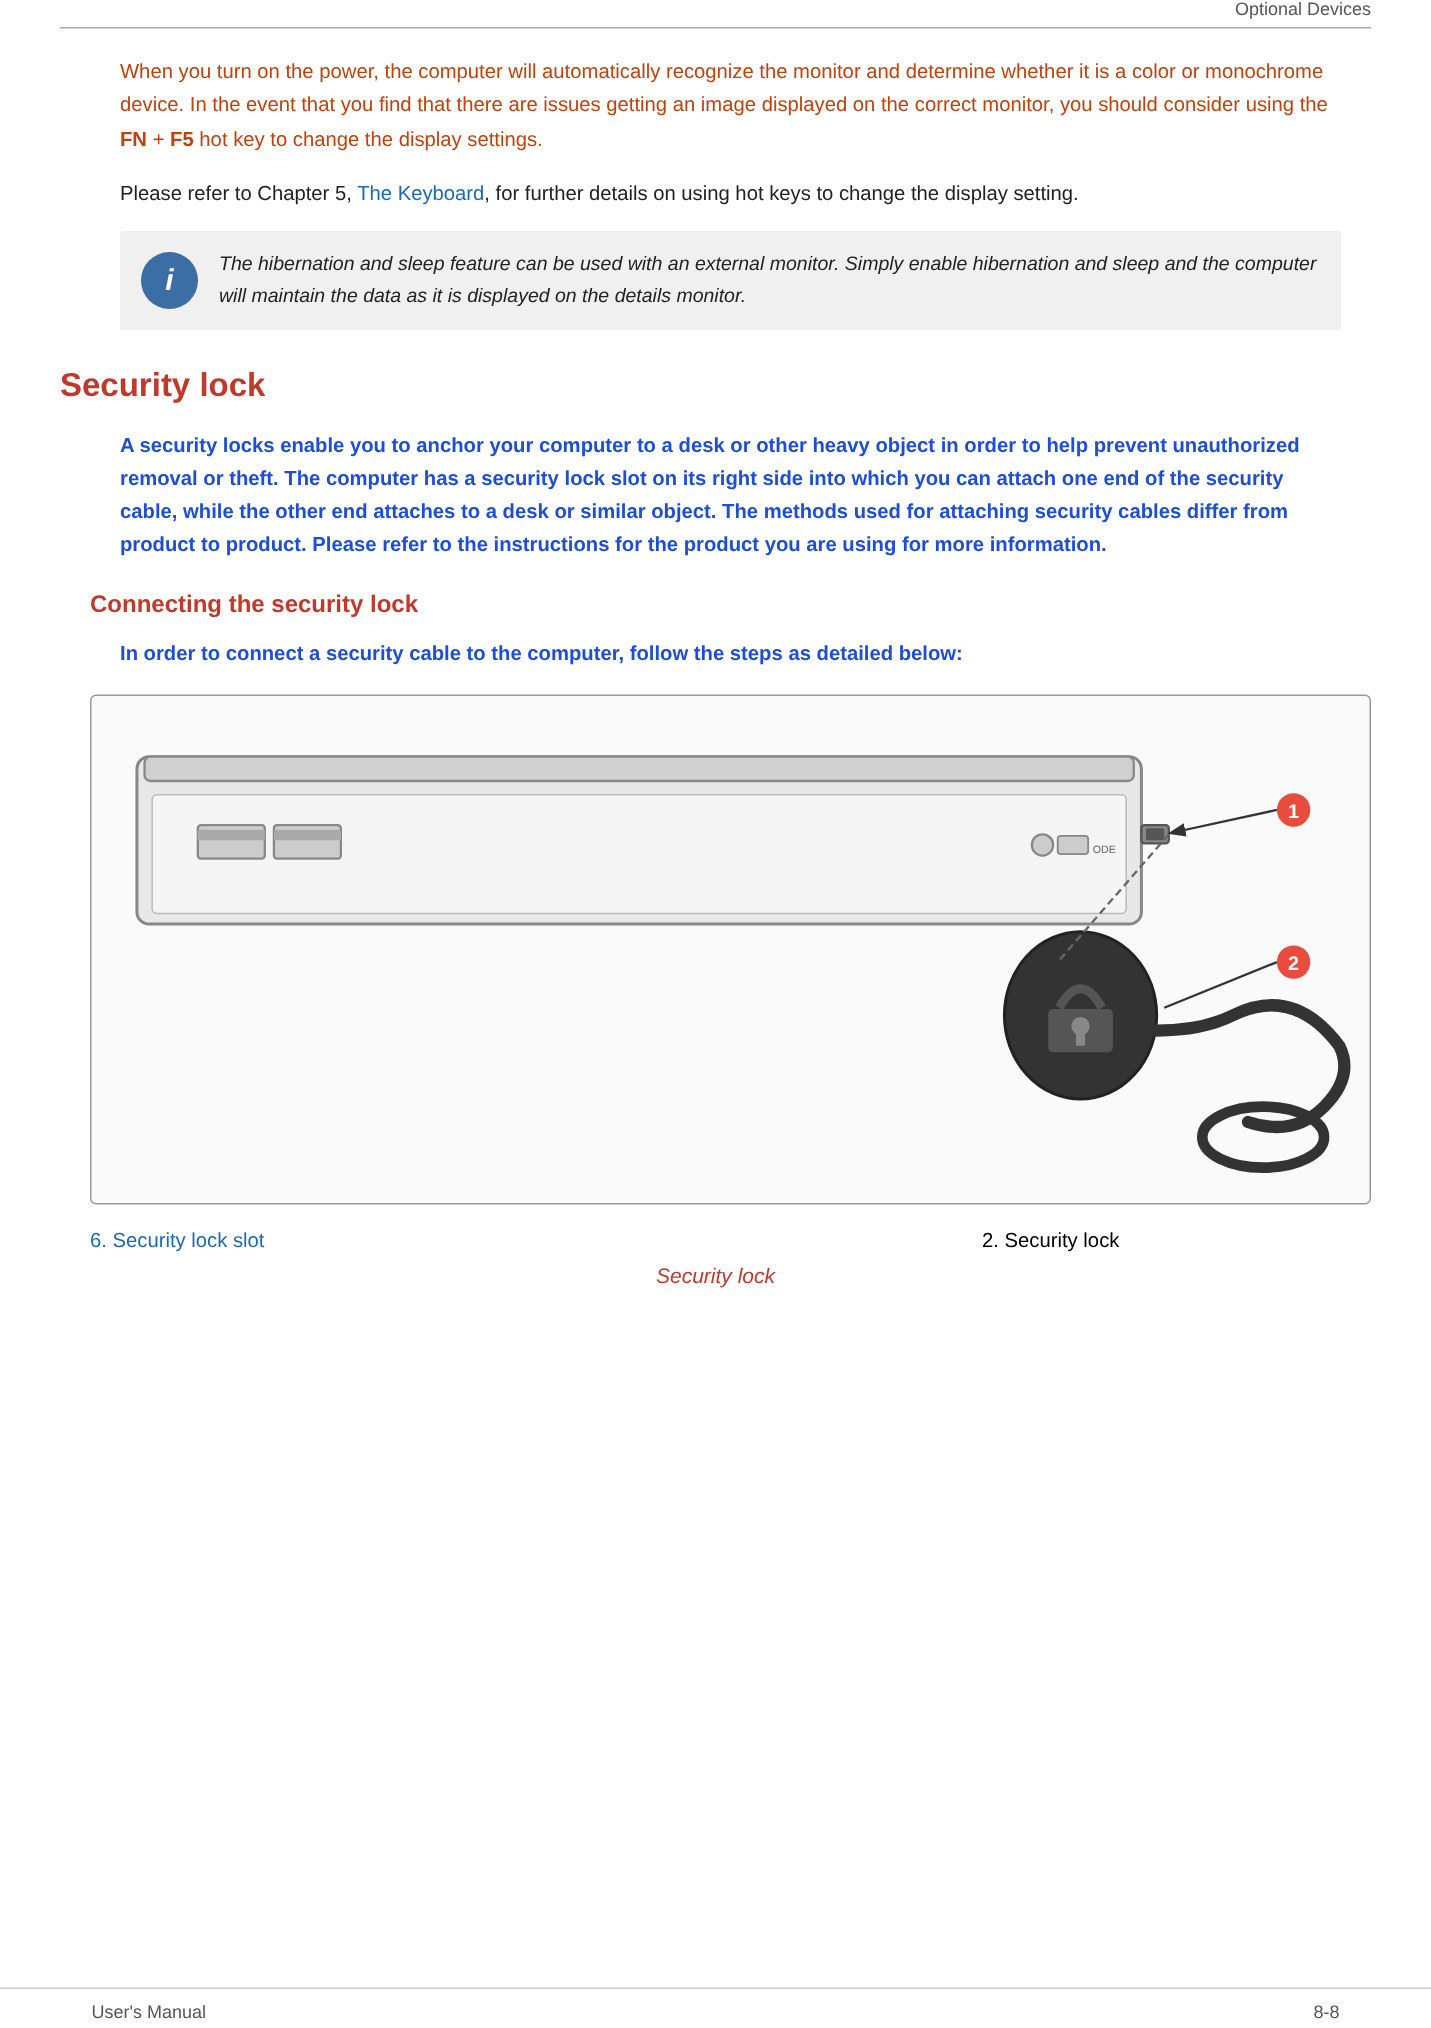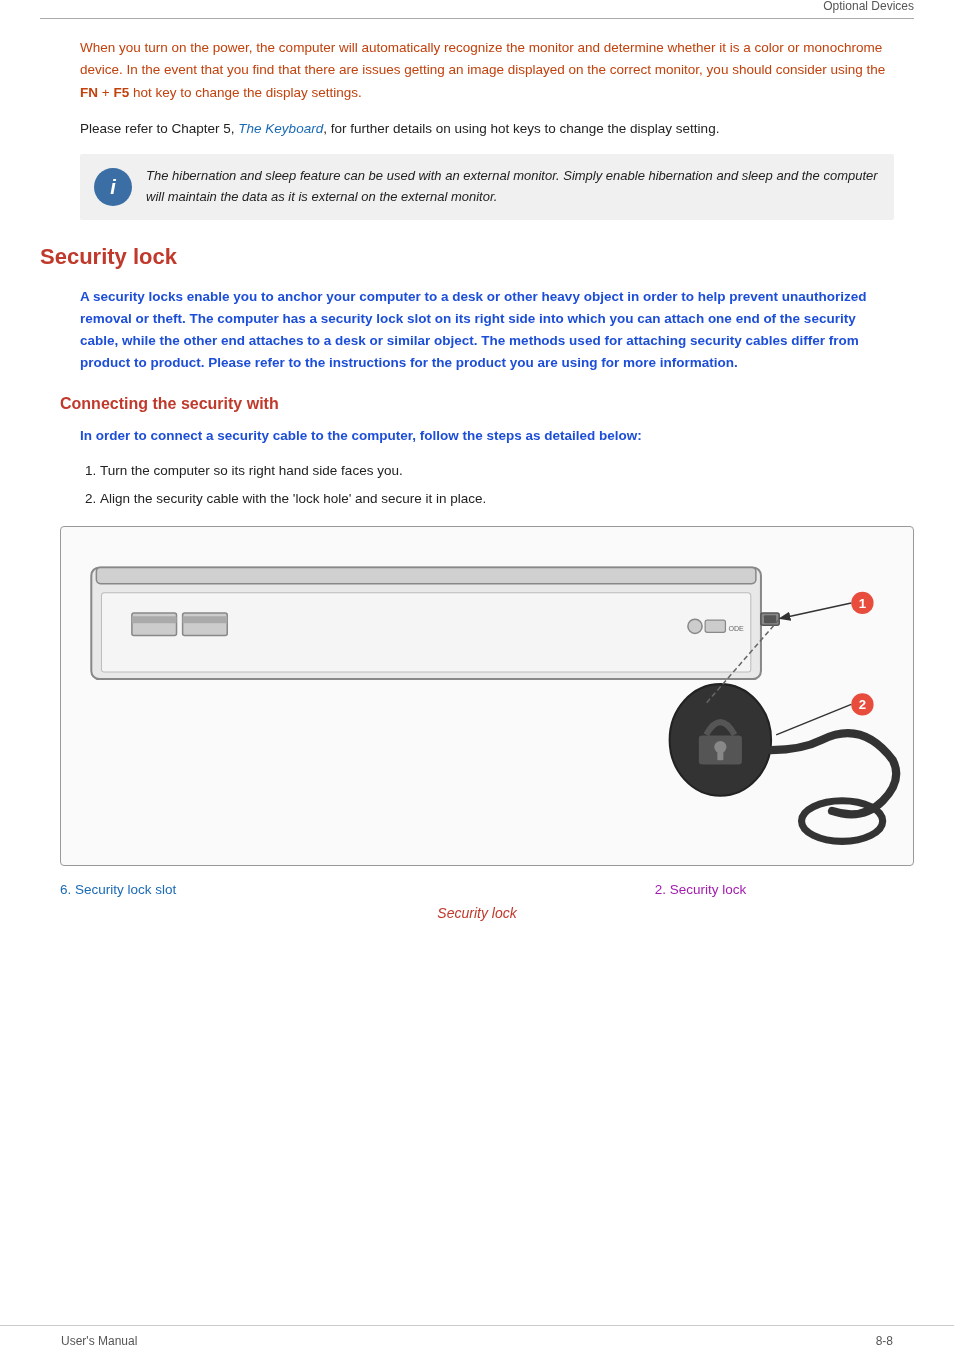--- a/index.html
+++ b/index.html
@@ -34,21 +34,20 @@
     .keyboard-ref {
       margin: 10px 60px 14px 80px;
       font-size: 13.5px;
       line-height: 1.65;
       color: #222;
     }
 
     .keyboard-link {
       color: #1a6ab5;
       text-decoration: none;
-      font-style: italic;
     }
 
     
     .info-box {
       margin: 12px 60px 20px 80px;
       display: flex;
       align-items: flex-start;
       background: #f0f0f0;
       padding: 12px 14px;
       border-radius: 2px;
@@ -139,21 +138,21 @@
     }
 
     .label-left {
       flex: 1;
       color: #1a6ab5;
       font-size: 13.5px;
     }
 
     .label-right {
       flex: 1;
-      color: #a21caf;
+      color: #000000;
       font-size: 13.5px;
       text-align: center;
     }
 
     .caption-center {
       text-align: center;
       font-style: italic;
       font-size: 14px;
       color: #c0392b;
       margin: 4px 0 20px 0;
@@ -191,37 +190,33 @@
     the display settings.
   </div>
 
   <div class="keyboard-ref">
     Please refer to Chapter 5, <a class="keyboard-link" href="#">The Keyboard</a>, for further details on using hot
     keys to change the display setting.
   </div>
 
   <div class="info-box">
     <div class="info-icon">i</div>
-    <div class="info-text">The hibernation and sleep feature can be used with an external monitor. Simply enable hibernation and sleep and the computer will maintain the data as it is external on the external monitor.</div>
+    <div class="info-text">The hibernation and sleep feature can be used with an external monitor. Simply enable hibernation and sleep and the computer will maintain the data as it is displayed on the details monitor.</div>
   </div>
 
   <div style="padding: 0 40px;">
     <div class="section-heading">Security lock</div>
   </div>
 
   <div class="body-text">A security locks enable you to anchor your computer to a desk or other heavy object in order to help prevent unauthorized removal or theft. The computer has a security lock slot on its right side into which you can attach one end of the security cable, while the other end attaches to a desk or similar object. The methods used for attaching security cables differ from product to product. Please refer to the instructions for the product you are using for more information.</div>
 
-  <div class="subsection-heading">Connecting the security with</div>
+  <div class="subsection-heading">Connecting the security lock</div>
 
   <div class="body-text">In order to connect a security cable to the computer, follow the steps as detailed below:</div>
 
-  <ol class="numbered-list">
-    <li>Turn the computer so its right hand side faces you.</li>
-    <li>Align the security cable with the 'lock hole' and secure it in place.</li>
-  </ol>
 
   <div class="diagram-container">
     <svg class="diagram-svg" viewBox="0 0 820 310" xmlns="http://www.w3.org/2000/svg">
 
       <rect x="20" y="30" width="660" height="110" rx="8" ry="8" fill="#e8e8e8" stroke="#888" stroke-width="2"></rect>
 
       <rect x="25" y="30" width="650" height="16" rx="4" ry="4" fill="#d0d0d0" stroke="#888" stroke-width="1.5"></rect>
 
       <rect x="30" y="55" width="640" height="78" rx="3" fill="#f5f5f5" stroke="#bbb" stroke-width="1"></rect>
 

